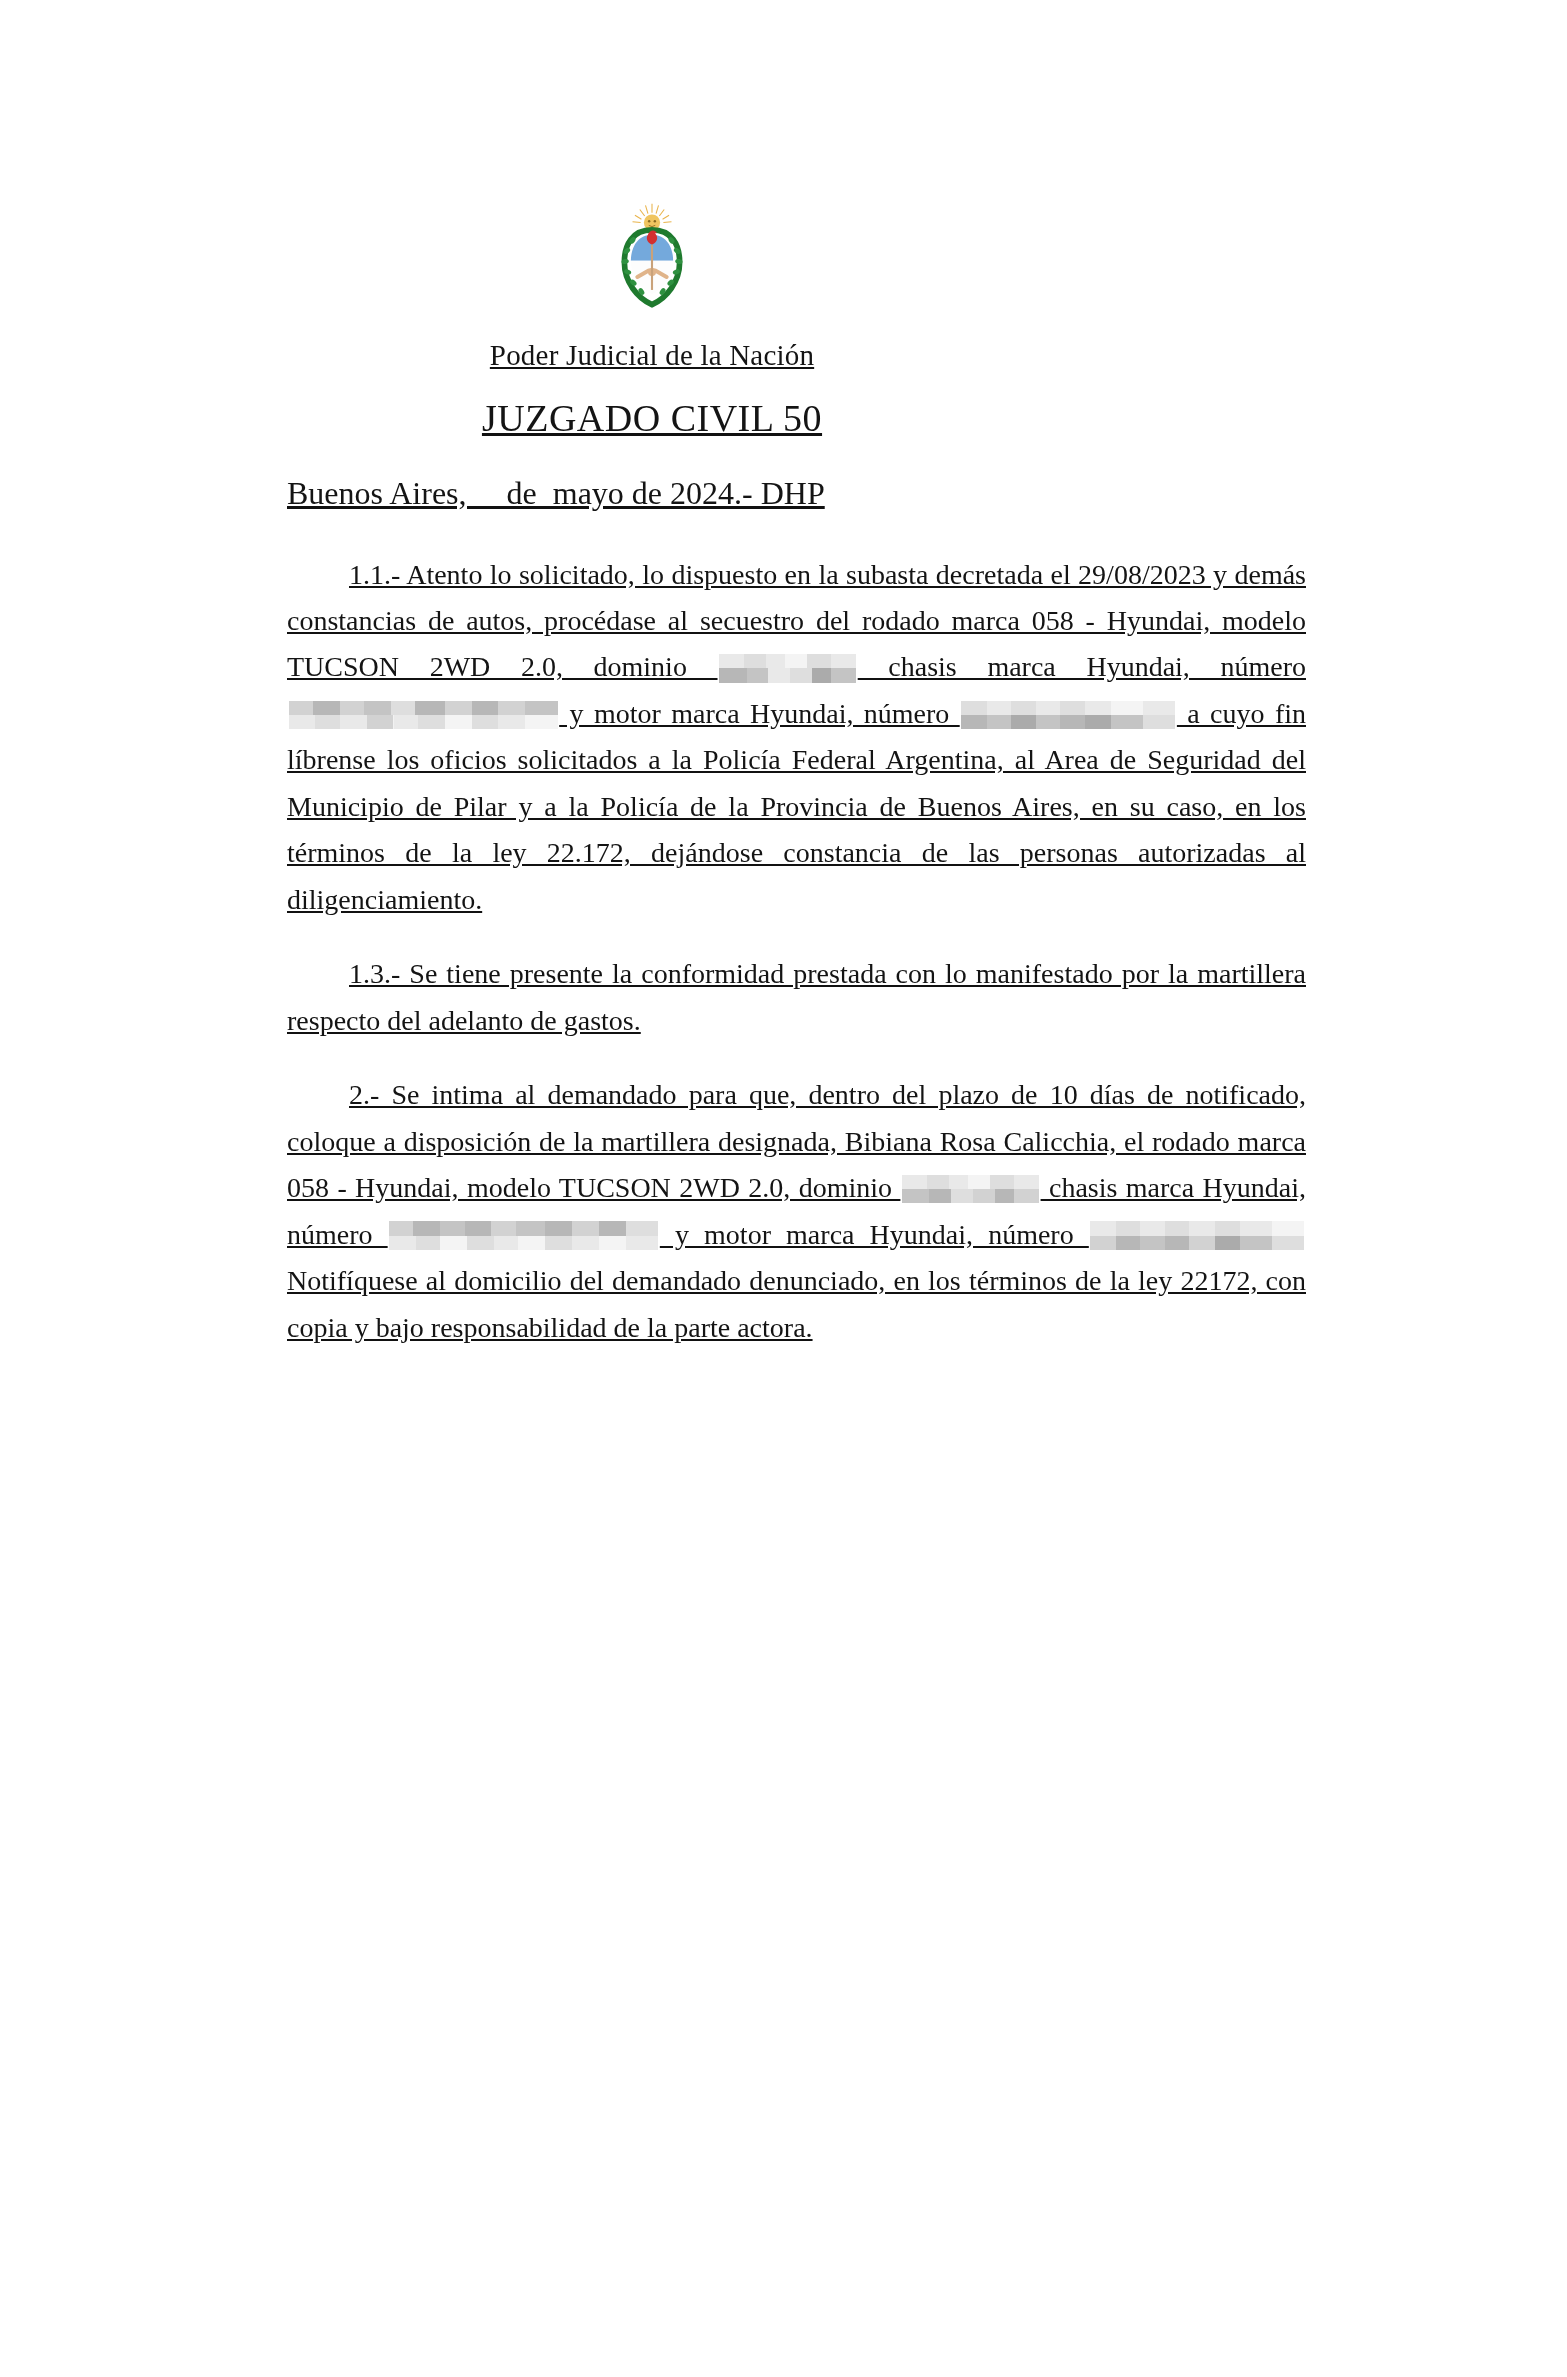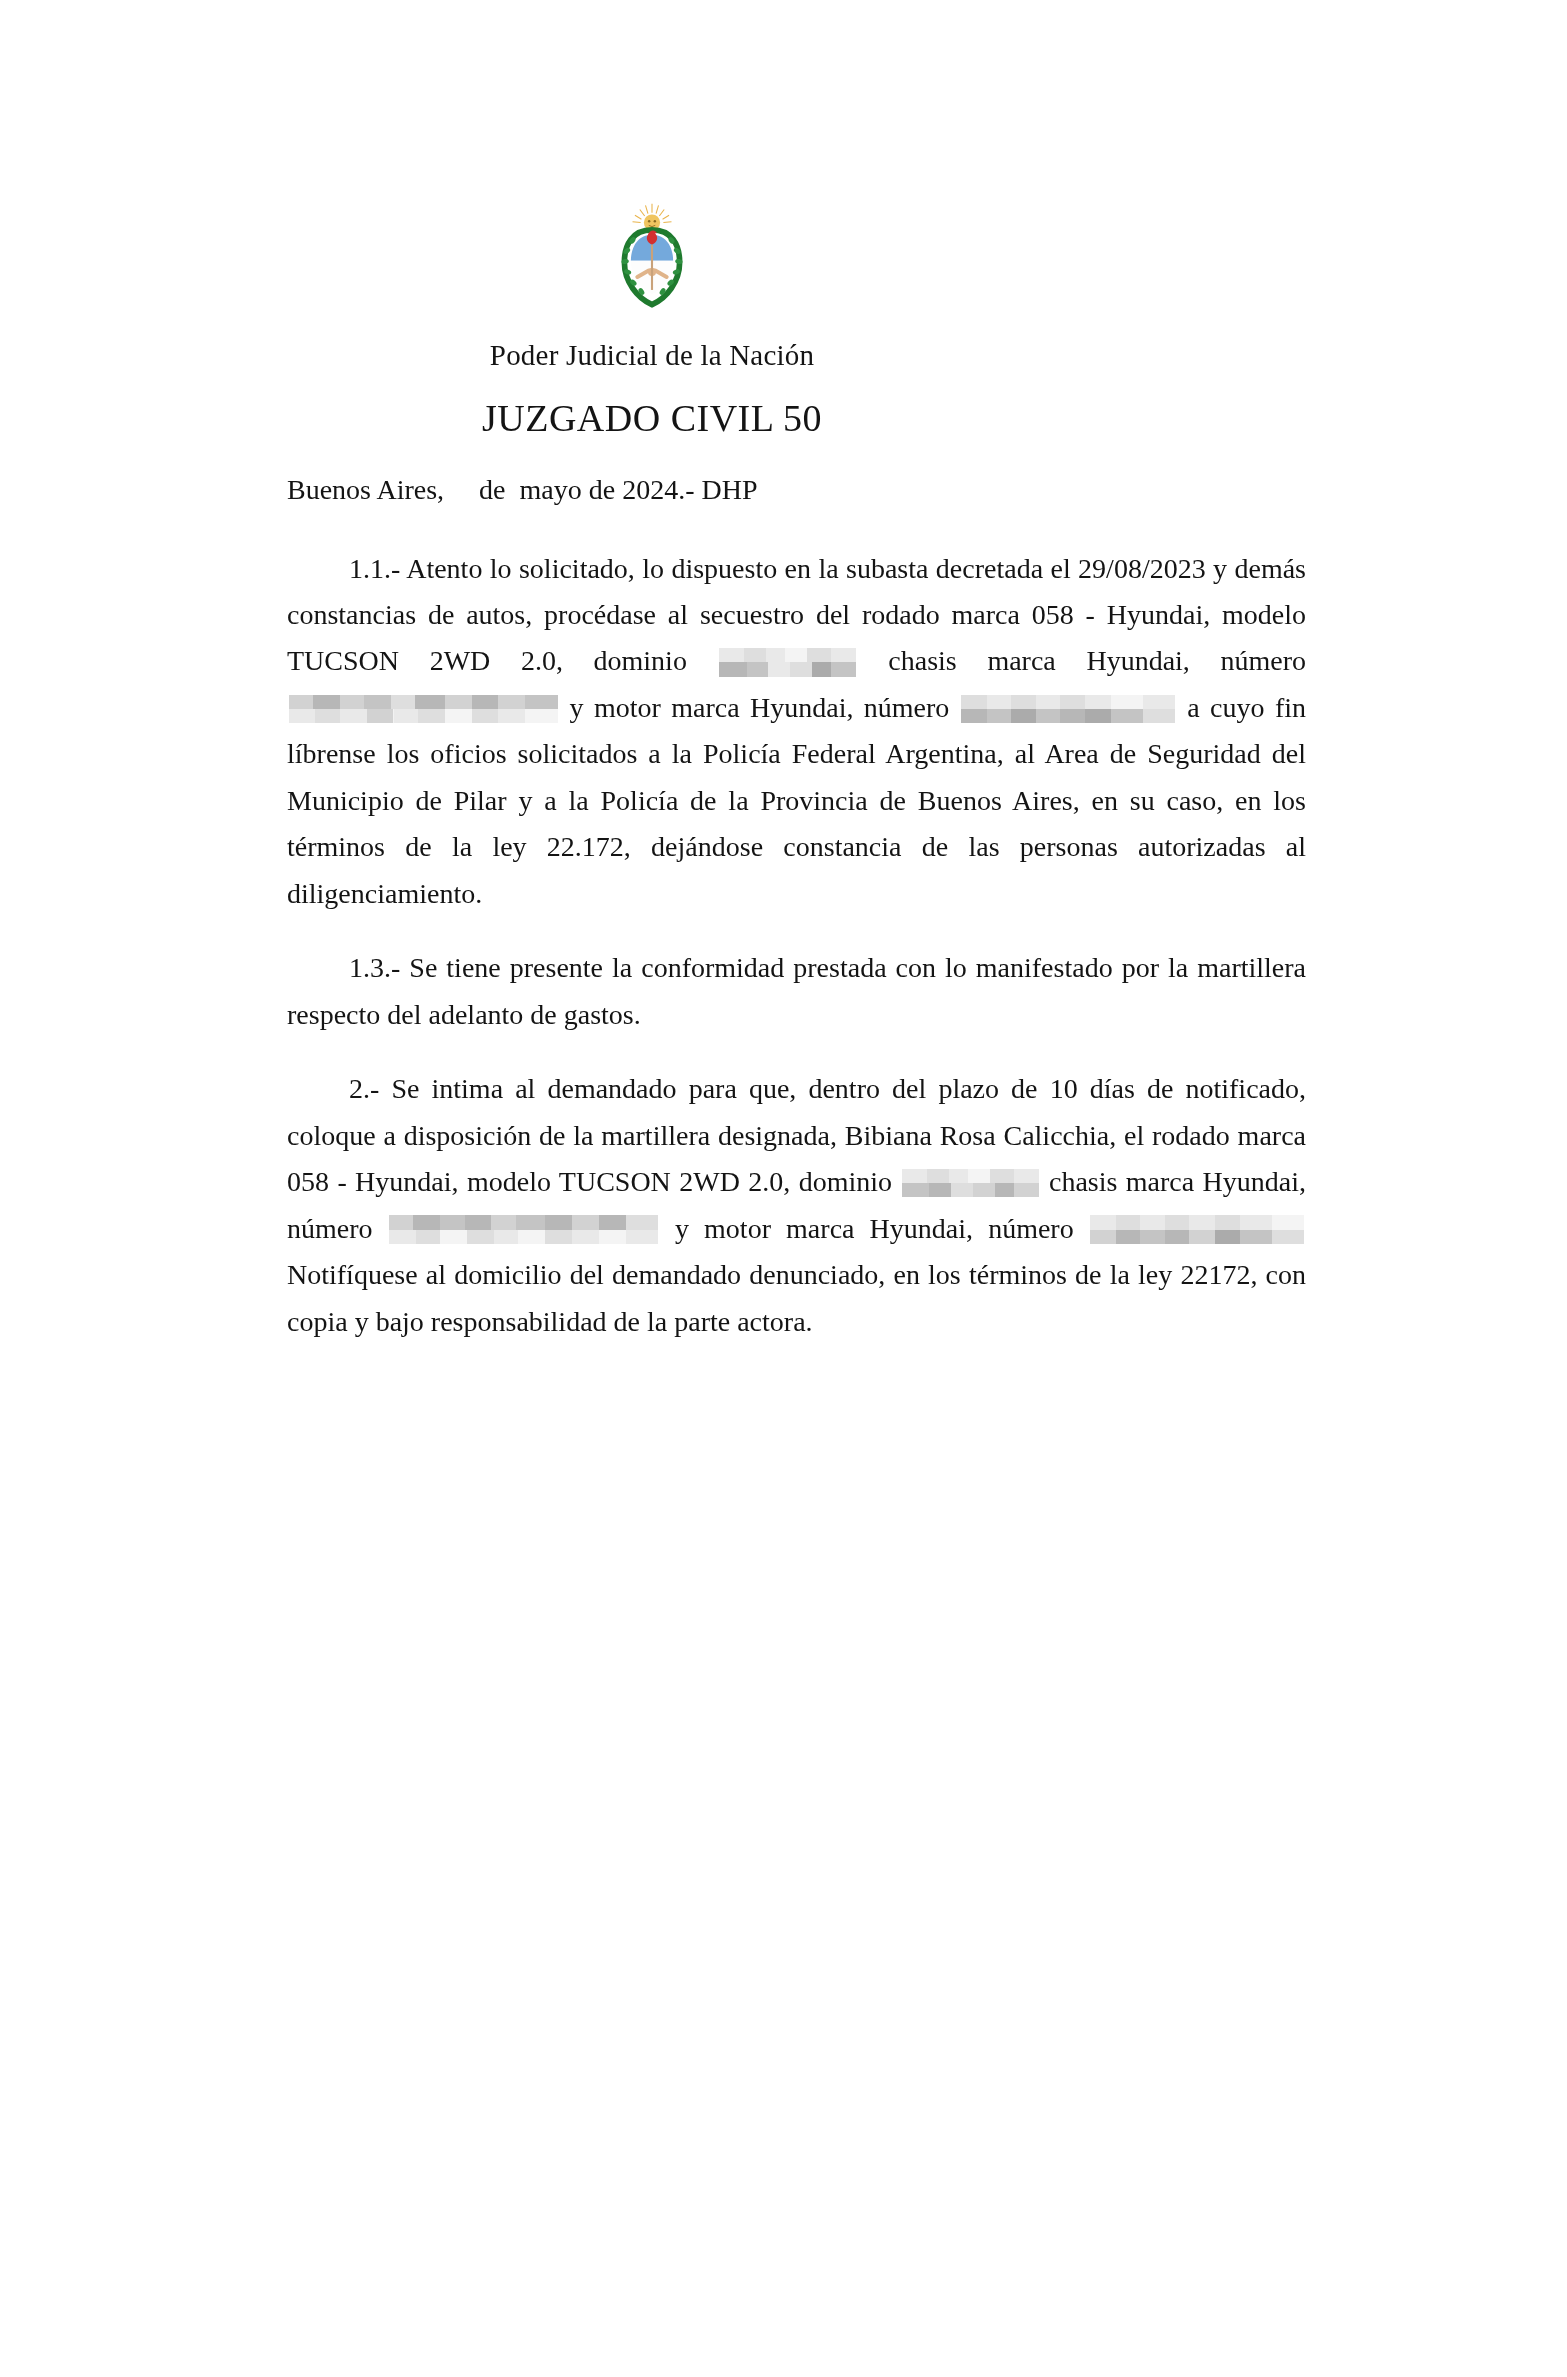--- a/index.html
+++ b/index.html
@@ -15,20 +15,21 @@
     color: #111111;
     -webkit-font-smoothing: antialiased;
   }
 
   .page {
     position: relative;
     width: 1304px;
     height: 2377px;
     background: #ffffff;
     box-sizing: border-box;
+    text-decoration: underline;
   }
 
   
   .masthead {
     padding-top: 202px;
     text-align: center;
   }
   .emblem {
     display: block;
     margin: 0 auto;
@@ -66,21 +67,21 @@
   }
   .case-caption {
     margin-top: 26px;
     font-size: 28px;
     line-height: 1.62;
     color: #141414;
     max-width: 963px;
   }
   .dateline {
     margin-top: 28px;
-    font-size: 28px;
+    font-size: 32px;
     line-height: 1.5;
     color: #141414;
     white-space: pre;
   }
 
   .para {
     margin-top: 21px;
     font-size: 28px;
     line-height: 1.66;
     text-align: justify;

